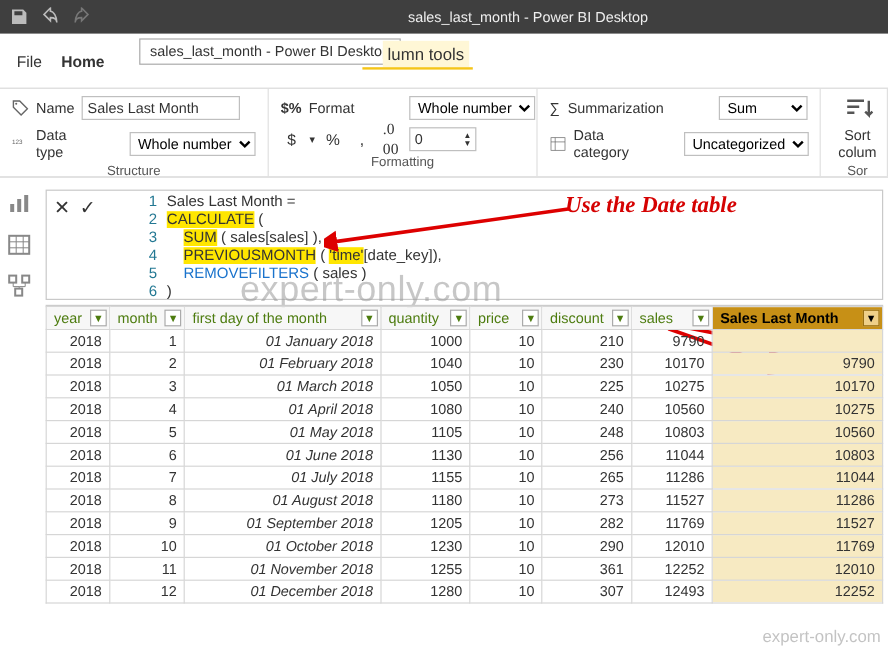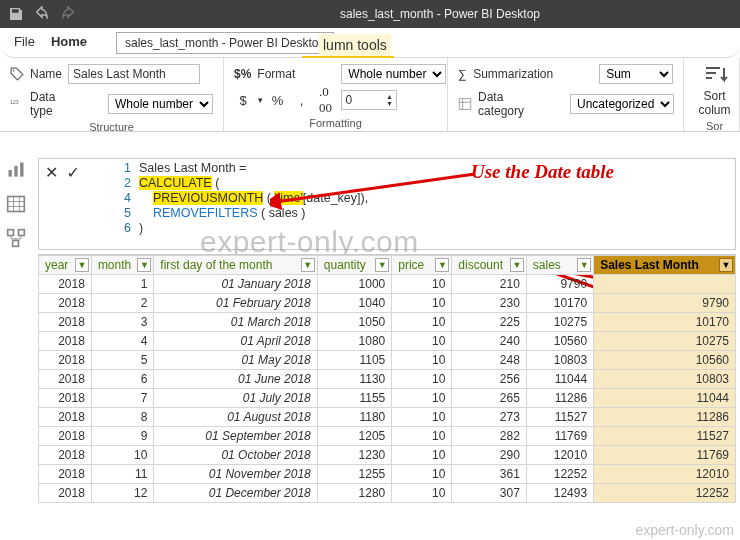--- a/index.html
+++ b/index.html
@@ -5,30 +5,30 @@
   * { box-sizing: border-box; font-family: "Segoe UI", Arial, sans-serif; }
   body { margin: 0; width: 740px; height: 540px; background: #fff; overflow: hidden; position: relative; font-size: 12px; color: #333; }
 
   
   .titlebar { height: 28px; background: #3f3f3f; display: flex; align-items: center; color: #fff; }
   .titlebar .qat { display:flex; align-items:center; gap:10px; padding-left:8px; width:200px; }
   .qat-icon { width:16px; height:16px; fill:#bbb; }
   .titlebar .title { flex:1; text-align:center; font-size:12px; color:#eee;}
 
   
-  .tabs { height: 30px; display:flex; align-items:flex-start; border-bottom:1px solid #d9d9d9; padding-left:14px; gap:16px; position:relative;border-radius:14px; }
+  .tabs { height: 46px; display:flex; align-items:center; border-bottom:1px solid #d9d9d9; padding-left:14px; gap:16px; position:relative; }
   .tab { font-size:13px; padding:6px 0 5px; color:#333; }
   .tab.active { font-weight:bold; }
   .tooltip-rect { position:absolute; left:116px; top:4px; background:#fff; border:1px solid #aaa; padding:3px 8px; font-size:12px;}
   .col-tools { position:absolute; left:319px; top:6px; background:#fff7d6;  font-size:14px; padding:3px 4px;}
   .col-underline { position:absolute; left:302px; top:28px; width:92px; height:2px; background:#f5c518;}
 
   
   .ribbon { height:74px; display:flex; border-bottom:1px solid #d0d0d0;}
-  .group { border-right:1px solid #e0e0e0; padding:6px 10px 2px; display:flex; flex-direction:column; justify-content:space-between;}
+  .group { border-right:1px solid #e0e0e0; padding:6px 10px 2px; display:flex; flex-direction:column; justify-content:flex-start;}
   .group .rows { display:flex; flex-direction:column; gap:6px;}
   .row { display:flex; align-items:center; gap:6px; font-size:12px; }
   .fld { border:1px solid #bfbfbf; height:20px; background:#fff; padding:0 4px; display:flex; align-items:center; justify-content:space-between; }
   select.sel { border:1px solid #bfbfbf; height:20px; background:#fff; font-size:12px; padding:0 2px;margin-left:40px; }
   .group-label { text-align:center; font-size:11px; color:#555; padding-top:3px;}
   .mini-icon { width:14px; height:14px; display:inline-block; }
   .fmt-btn { width:18px; height:18px; display:flex; align-items:center; justify-content:center; font-size:13px; }
 
   .sort-group { padding:6px 4px 2px 10px; text-align:center; }
   .sort-group .icon { font-size:20px; line-height:1;}
@@ -197,20 +197,21 @@
 </div>
 
 <div class="formula-wrap">
   <div class="btns">
     <span>✕</span>
     <span>✓</span>
   </div>
   <div class="code">
     <div><span class="gut">1</span><span>Sales Last Month =</span></div>
     <div><span class="gut">2</span><span class="hl">CALCULATE</span><span> (</span></div>
+    <div><span class="gut">3</span>&nbsp;&nbsp;&nbsp;&nbsp;<span class="hl">SUM</span><span> ( sales[sales] ),</span></div>
     <div><span class="gut">4</span>&nbsp;&nbsp;&nbsp;&nbsp;<span class="hl">PREVIOUSMONTH</span><span> ( </span><span class="hl">'time'</span><span>[date_key]),</span></div>
     <div><span class="gut">5</span>&nbsp;&nbsp;&nbsp;&nbsp;<span class="kw">REMOVEFILTERS</span><span> ( sales )</span></div>
     <div><span class="gut">6</span><span>)</span></div>
   </div>
 </div>
 
 <div class="callout" style="left:471px; top:161px;">Use the Date table</div>
 <svg class="arrow" style="left:270px; top:160px;" width="260" height="60">
   <defs>
       <marker id="ah1" markerWidth="10" markerHeight="10" refX="2" refY="3" orient="auto">

